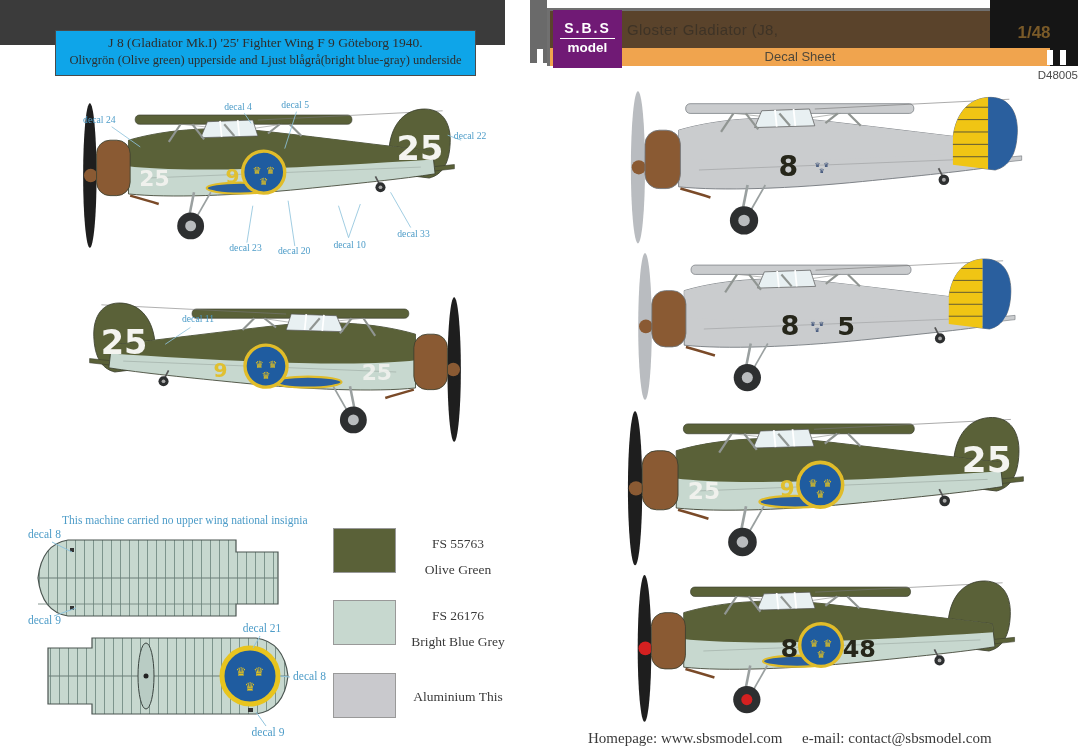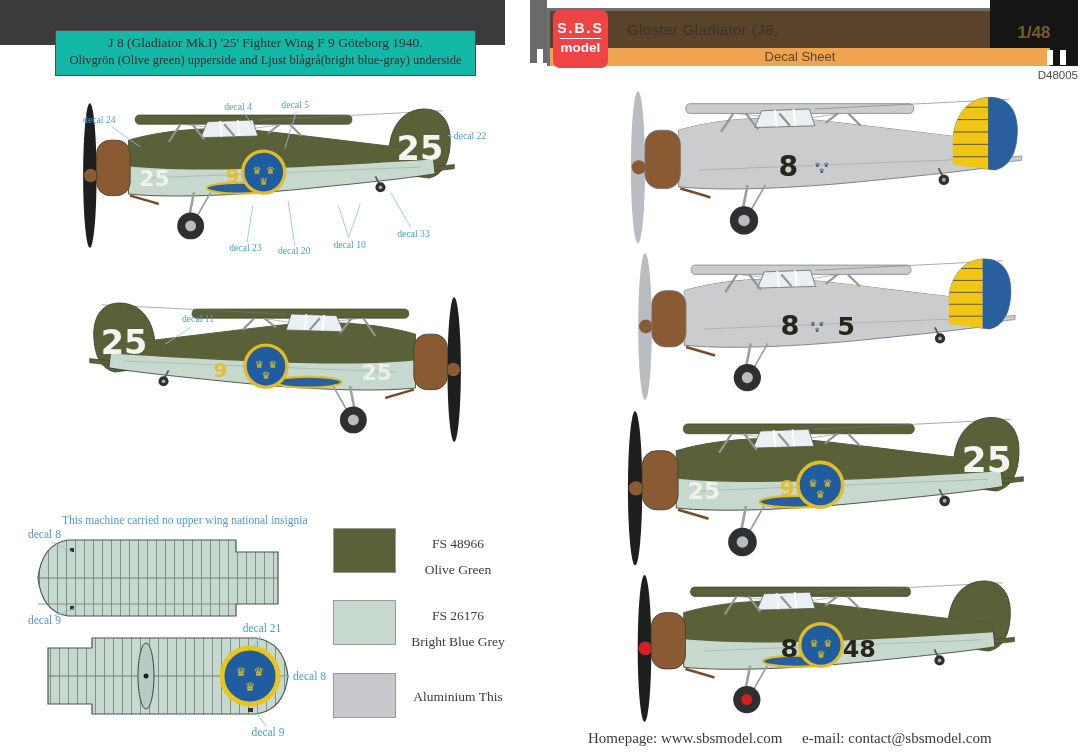--- a/index.html
+++ b/index.html
@@ -1,34 +1,34 @@
 <!DOCTYPE html>
 <html><head>
 <meta charset="utf-8">
 <style>
   html,body{margin:0;padding:0;background:#fff;}
   .page{position:relative;width:1080px;height:755px;background:#ffffff;overflow:hidden;
         font-family:"Liberation Serif",serif;}
   .abs{position:absolute;}
   
   .band{left:0;top:0;width:505px;height:45px;background:#3b3b3b;}
-  .titlebox{left:55px;top:30px;width:421px;height:46px;background:#14b8a6;border:1.5px solid #4a4a4a;
+  .titlebox{left:55px;top:30px;width:421px;height:46px;background:#0ea5e9;border:1.5px solid #4a4a4a;
             text-align:center;box-sizing:border-box;}
   .titlebox .l1{font-size:13.5px;color:#2e2e2e;margin-top:4px;}
   .titlebox .l2{font-size:12.5px;color:#2e2e2e;margin-top:2px;}
   
   .hdr-bar{left:530px;top:0;width:17px;height:63px;background:#6a6a6a;}
   .hdr-frame{left:547px;top:8px;width:446px;height:58px;border:3px solid #707070;box-sizing:border-box;}
   .banner-brown{left:550px;top:11px;width:440px;height:37px;background:#5a432b;}
   .hdr-title{left:627px;top:21px;font-family:"Liberation Sans",sans-serif;font-size:15px;
              color:#3e3326;letter-spacing:.4px;z-index:2;}
   .banner-orange{left:550px;top:48px;width:500px;height:18px;background:#f0a44e;text-align:center;
              font-family:"Liberation Sans",sans-serif;font-size:13px;color:#50483a;line-height:18px;z-index:2;}
-  .sbs-box{left:553px;top:10px;width:55px;height:58px;background:#ef4444;color:#fff;text-align:center;
-           font-family:"Liberation Sans",sans-serif;z-index:3;border-radius:7px;}
+  .sbs-box{left:553px;top:10px;width:69px;height:58px;background:#701a75;color:#fff;text-align:center;
+           font-family:"Liberation Sans",sans-serif;z-index:3;}
   .sbs-box .s1{font-size:14px;letter-spacing:2px;margin-top:10px;font-weight:bold;}
   .sbs-box .s2{font-size:13.5px;font-weight:bold;border-top:1.5px solid #fff;margin:2px 7px 12px;padding-top:1px;}
   .scalebox{left:990px;top:0;width:88px;height:66px;background:#151515;text-align:center;
             font-family:"Liberation Sans",sans-serif;z-index:1;}
   .scalebox .sv{color:#7a5a28;font-size:17px;margin-top:23px;font-weight:bold;}
   .scalebox .sl{color:#ffffff;font-size:15px;font-weight:bold;margin-top:2px;}
   .pcode{left:990px;top:69px;width:88px;text-align:right;font-family:"Liberation Sans",sans-serif;
          font-size:11.5px;color:#4a4a4a;}
   .watermark{left:752px;top:4px;font-family:"Liberation Sans",sans-serif;font-weight:bold;
              font-size:56px;letter-spacing:-3px;line-height:1;z-index:5;white-space:nowrap;}
@@ -227,21 +227,21 @@
       <text class="callout" x="234" y="10" text-anchor="middle">decal 21</text>
       <line class="cline" x1="262" y1="55" x2="252" y2="54"></line>
       <text class="callout" x="298" y="58" text-anchor="end">decal 8</text>
       <line class="cline" x1="238" y1="104" x2="228" y2="90"></line>
       <text class="callout" x="240" y="114" text-anchor="middle">decal 9</text>
     </svg>
   </div>
 
   <div class="abs swatch" style="left: 333px; top: 528px; background-color: rgb(90, 97, 56);"></div>
   <div class="abs swlabel" style="left:398px;top:531px;">
-    <div>FS 48966</div>
+    <div>FS 55763</div>
     <div>Olive Green</div>
   </div>
   <div class="abs swatch" style="left: 333px; top: 600px; background-color: rgb(199, 216, 207);"></div>
   <div class="abs swlabel" style="left:398px;top:603px;">
     <div>FS 26176</div>
     <div>Bright Blue Grey</div>
   </div>
   <div class="abs swatch" style="left: 333px; top: 673px; background-color: rgb(201, 201, 205);"></div>
   <div class="abs swlabel" style="left:398px;top:684px;">
     <div>Aluminium This</div>

